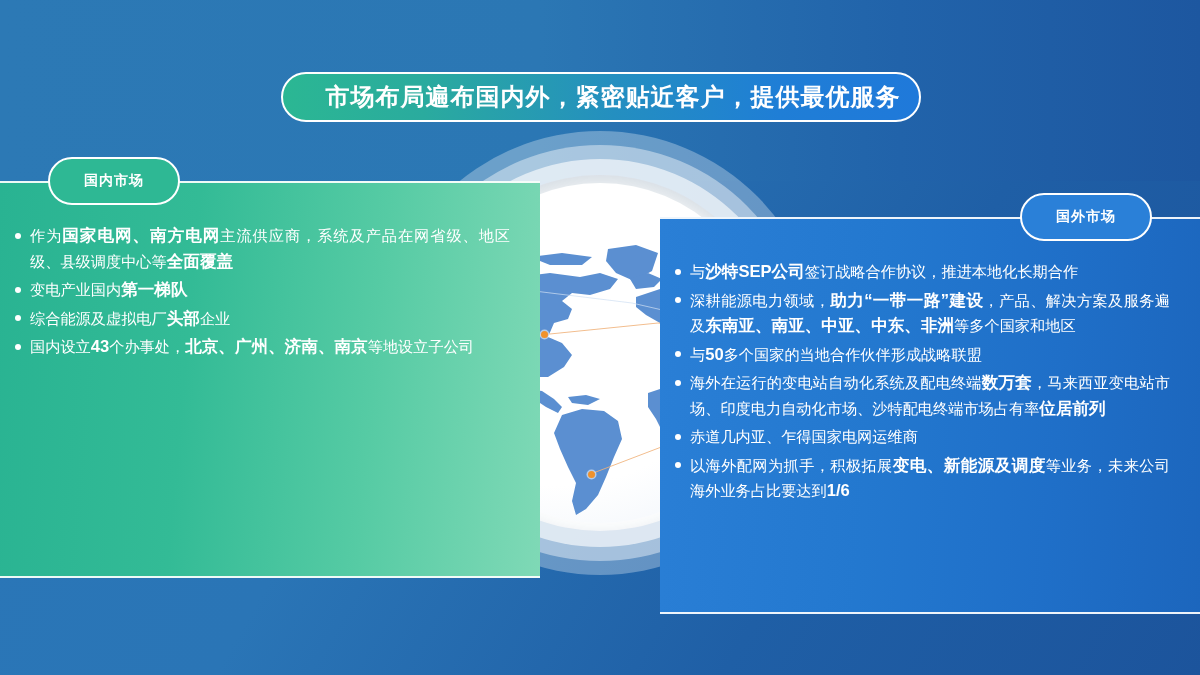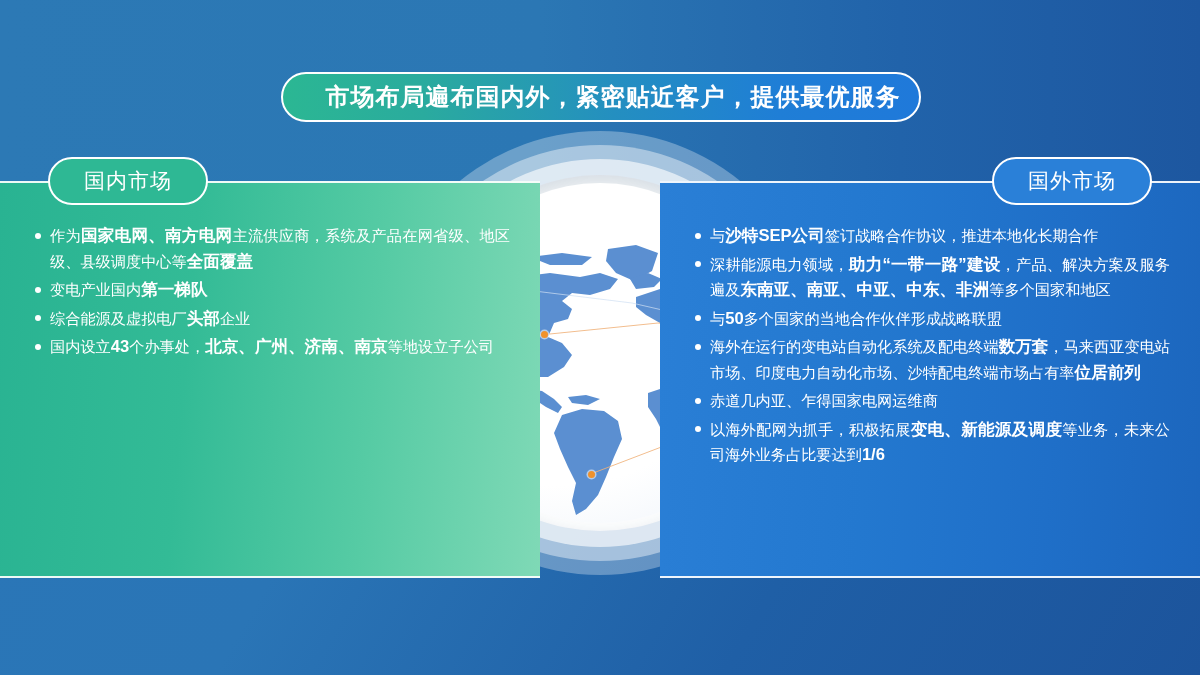--- a/index.html
+++ b/index.html
@@ -41,36 +41,37 @@
     border-top:2px solid rgba(255,255,255,.92);
     border-bottom:2px solid rgba(255,255,255,.92);
   }
   .panel-left{
     left:0; width:540px;
     background:linear-gradient(95deg,#29b392 0%,#33bb96 35%,#56cba4 68%,#7fd9b6 100%);
   }
   .panel-right{
     left:660px; width:540px;
     background:linear-gradient(95deg,#2a7fd6 0%,#2378cf 40%,#1f6fc8 72%,#1c66bd 100%);
+    margin-top:36px;
   }
 
   
   .sec-pill{
     position:absolute; top:-26px; height:48px; border-radius:24px;
     border:2.5px solid #fff; display:flex; align-items:center; justify-content:center;
     padding:0 34px;
   }
-  .sec-pill span{ color:#fff; font-size:21px; font-weight:normal; letter-spacing:1px; white-space:nowrap; }
+  .sec-pill span{ color:#fff; font-size:14px; font-weight:bold; letter-spacing:1px; white-space:nowrap; }
   .sec-pill-left{ left:48px; background:#2eb894; }
   .sec-pill-right{ right:48px; background:#2a80d8; }
 
   
   .bullets{
     position:absolute; top:40px; width:100%;
-    padding:0 30px 0 34px;
+    padding:0 30px 0 14px;
   }
   .bullet{
     position:relative;
     padding-left:16px;
     margin-bottom:3px;
     color:#ffffff;
     font-size:15.2px;
     line-height:25.5px;
     text-align:justify;
   }

